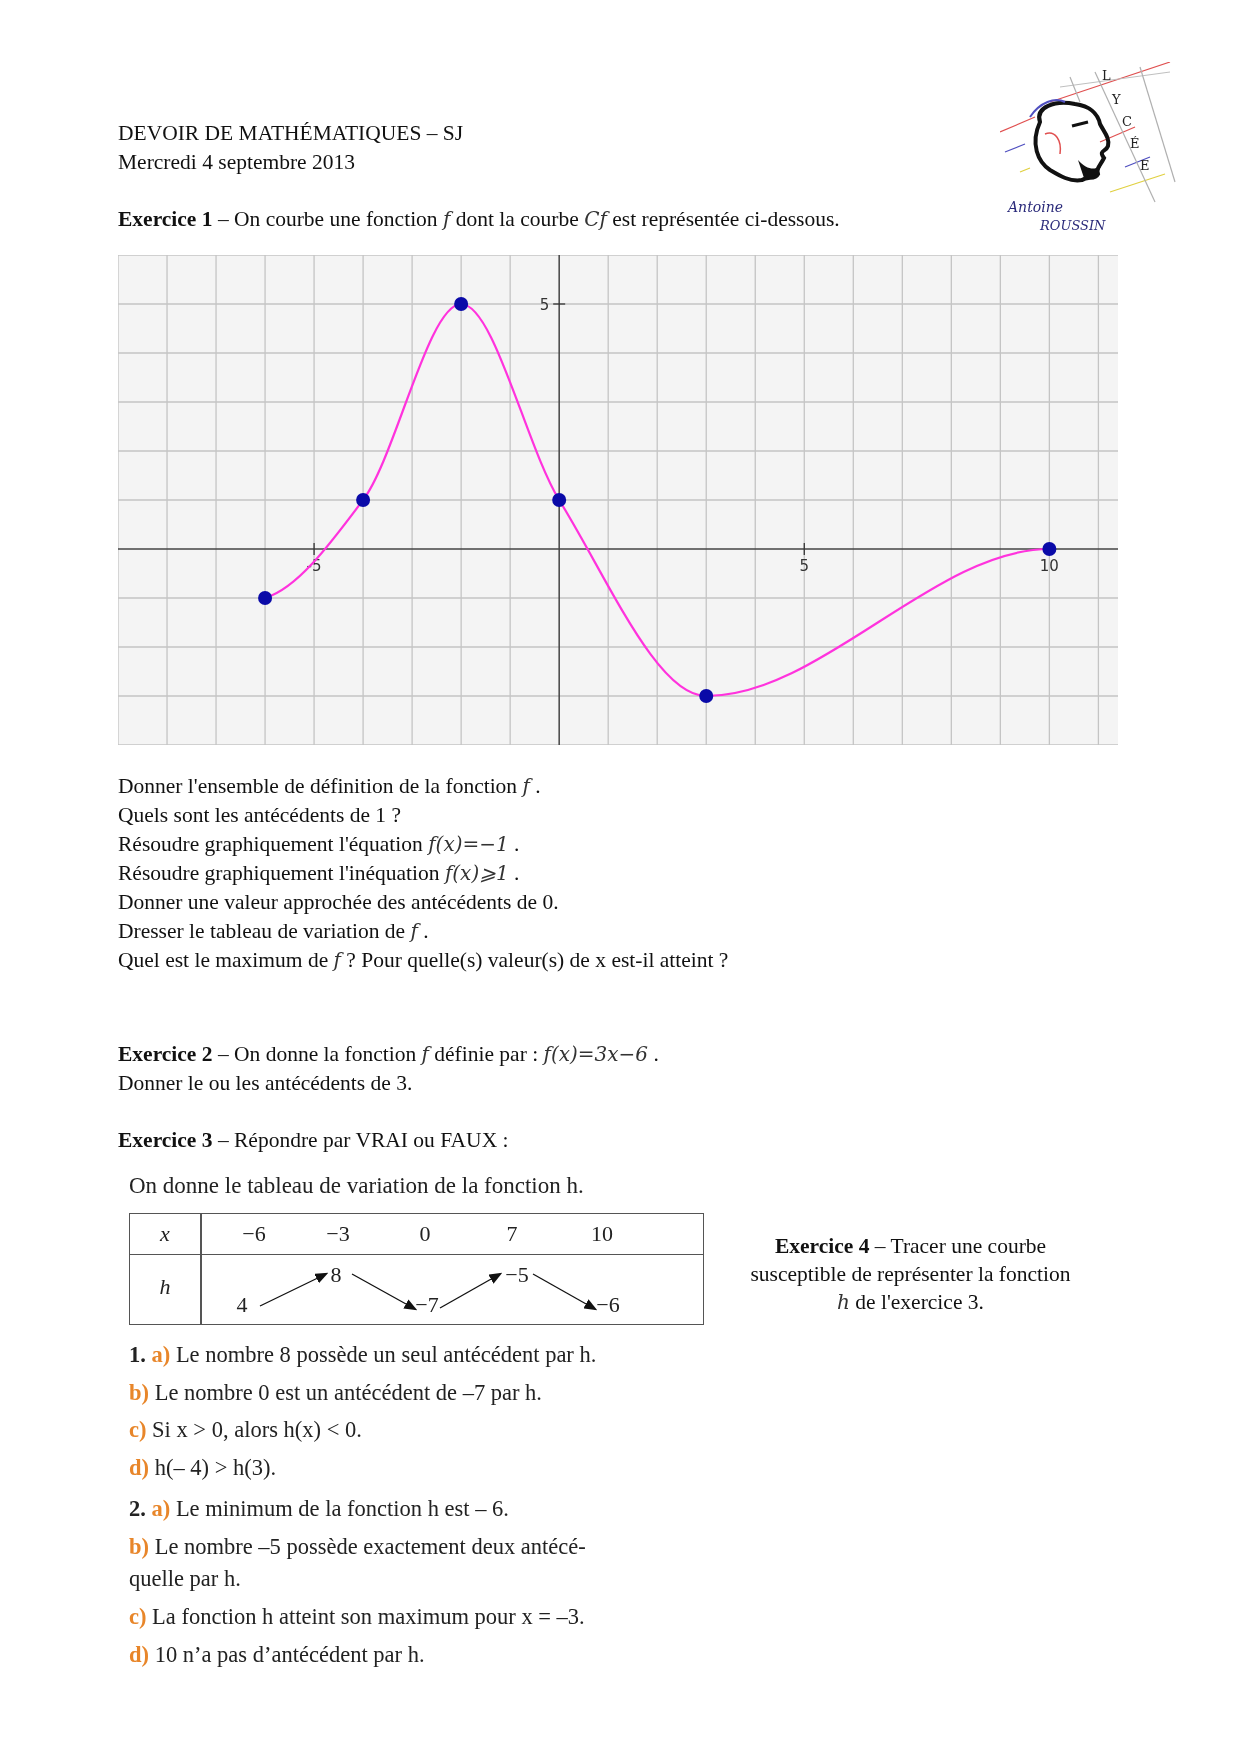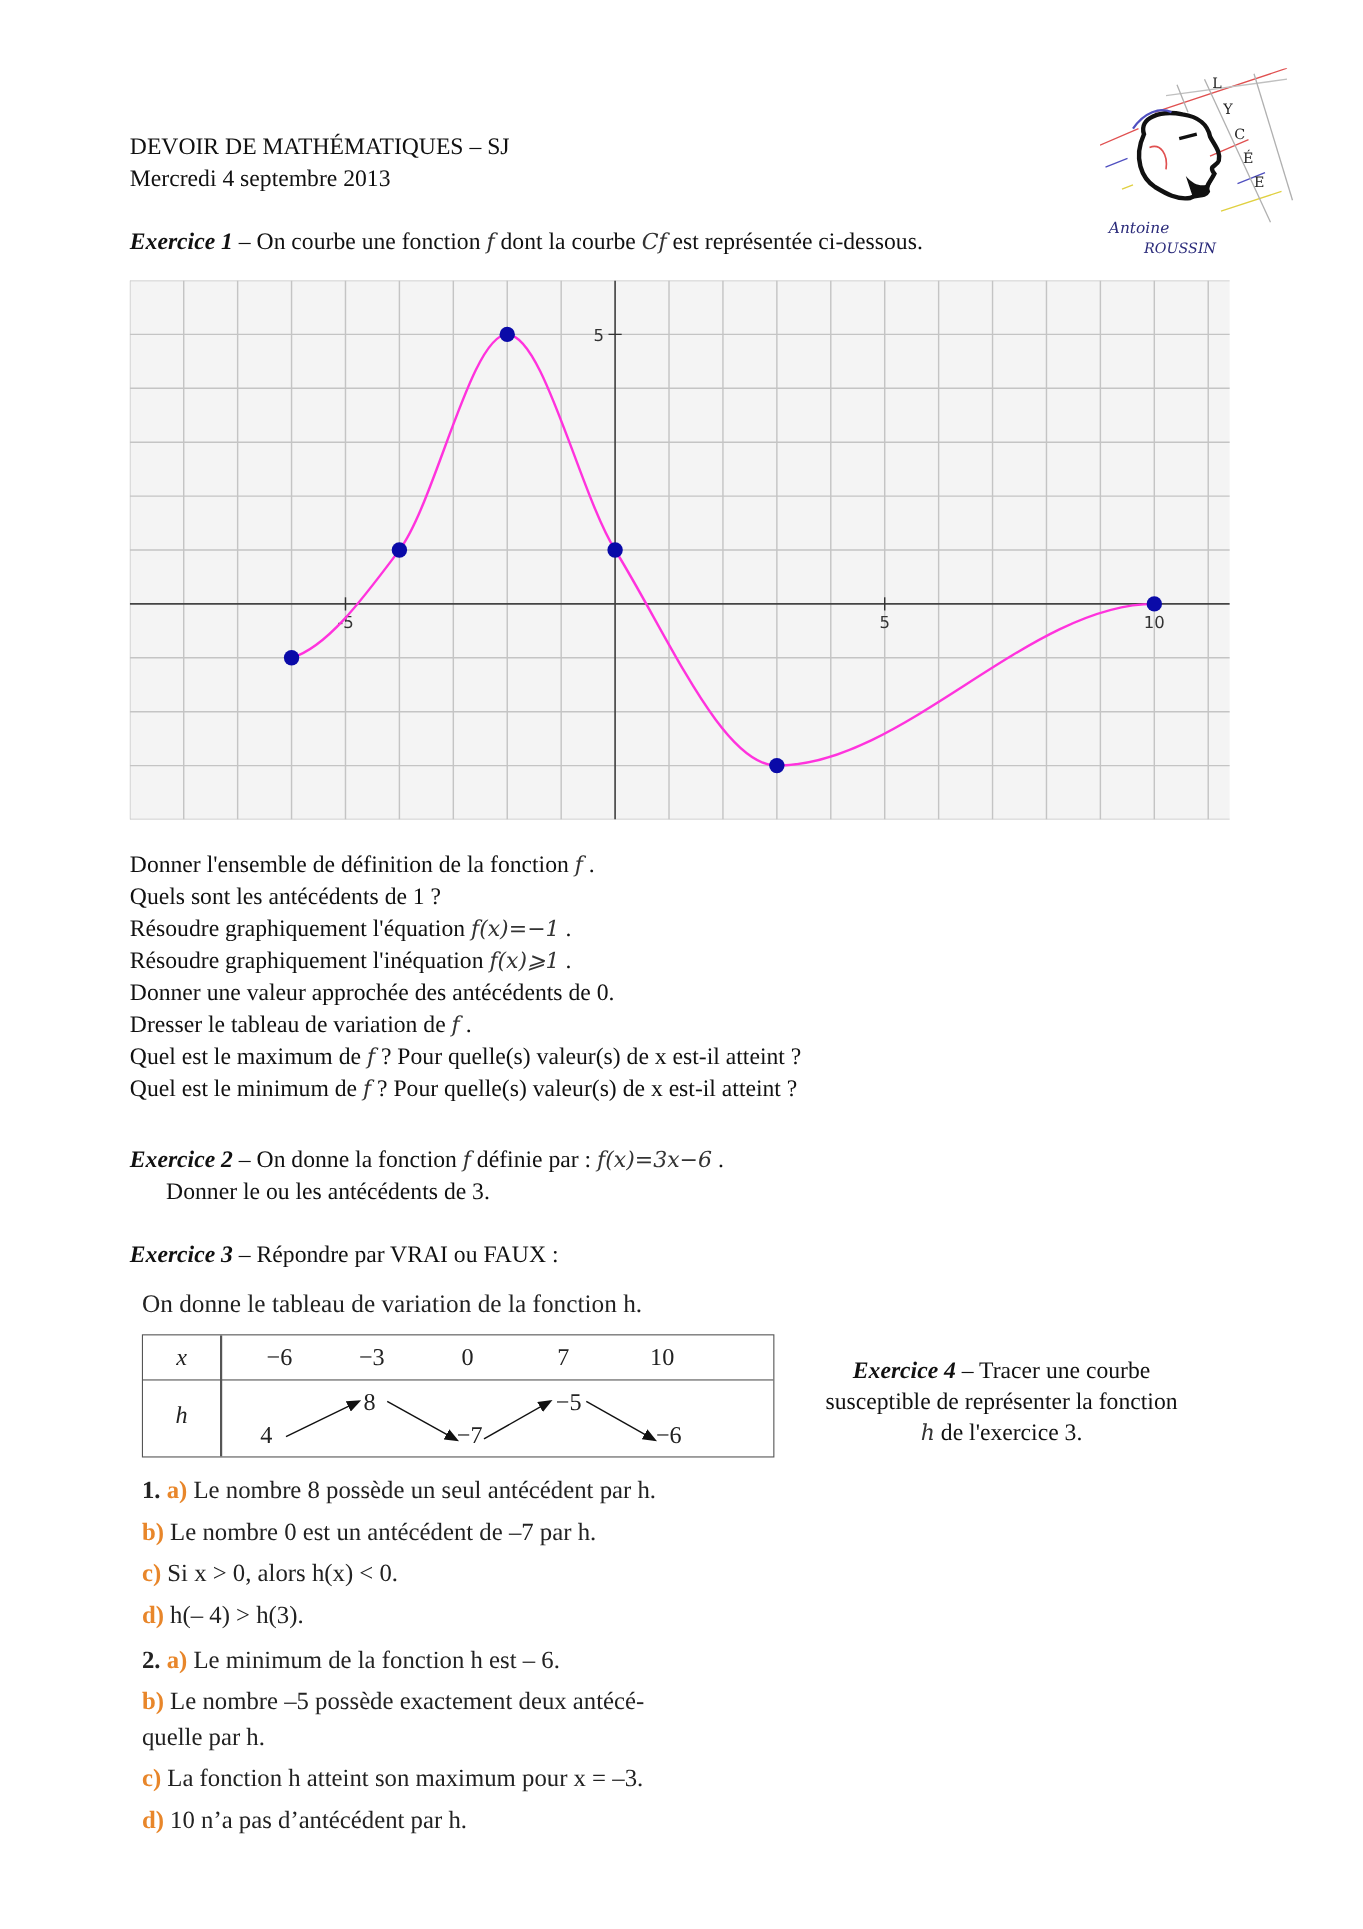--- a/index.html
+++ b/index.html
@@ -1,21 +1,21 @@
 <!DOCTYPE html>
 <html><head>
 <meta charset="utf-8">
 <style>
   html, body { margin: 0; padding: 0; background: #ffffff; }
   body { width: 1239px; height: 1754px; position: relative; overflow: hidden;
          font-family: "Liberation Serif", serif; color: #111; }
   .abs { position: absolute; }
   .serif-line { font-size: 21.5px; line-height: 29px; white-space: nowrap; }
   .math { font-family: "DejaVu Serif", serif; font-style: italic; color: #333; font-size: 20px; }
-  b { font-weight: bold; font-style: italic; }
+  b { font-weight: bold; }
 
   
   #logo { left: 1000px; top: 62px; width: 180px; height: 172px; }
 
   
   #graph { left: 118px; top: 255px; width: 1000px; height: 490px; }
 
   
   .sans { font-family: Liberation Serif, serif; color: #222; }
   #ex3-intro { left: 129px; top: 1173px; font-size: 23px; }
@@ -134,30 +134,29 @@
 </div>
 
 <div class="abs" style="left:118px; top:772px;" id="ex1-questions">
   <div class="serif-line"><span>Donner l'ensemble de définition de la fonction </span><span class="math">f</span><span> .</span></div>
   <div class="serif-line"><span>Quels sont les antécédents de 1 ?</span></div>
   <div class="serif-line"><span>Résoudre graphiquement l'équation </span><span class="math">f(x)=−1</span><span> .</span></div>
   <div class="serif-line"><span>Résoudre graphiquement l'inéquation </span><span class="math">f(x)⩾1</span><span> .</span></div>
   <div class="serif-line"><span>Donner une valeur approchée des antécédents de 0.</span></div>
   <div class="serif-line"><span>Dresser le tableau de variation de </span><span class="math">f</span><span> .</span></div>
   <div class="serif-line"><span>Quel est le maximum de </span><span class="math">f</span><span> ? Pour quelle(s) valeur(s) de x est-il atteint ?</span></div>
-  <div class="serif-line"><span>Quel est le minimum de </span><span class="math">f</span><span> ? Pour quelle(s) valeur(s) de x est-il atteint ?</span></div>
 </div>
 
 <div class="abs serif-line" style="left:118px; top:1040px;">
   <b>Exercice 2</b><span> – On donne la fonction </span>
   <span class="math">f</span>
   <span> définie par : </span>
   <span class="math">f(x)=3x−6</span><span> .</span>
 </div>
-<div class="abs serif-line" style="left:118px; top:1069px;margin-left:33px;">Donner le ou les antécédents de 3.</div>
+<div class="abs serif-line" style="left:118px; top:1069px;">Donner le ou les antécédents de 3.</div>
 
 <div class="abs serif-line" style="left:118px; top:1126px;">
   <b>Exercice 3</b><span> – Répondre par VRAI ou FAUX :</span>
 </div>
 
 <div class="abs sans" id="ex3-intro">On donne le tableau de variation de la fonction h.</div>
 
 <div class="abs sans" id="var-table">
   <div class="vt-row1"></div>
   <div class="vt-sep"></div>

